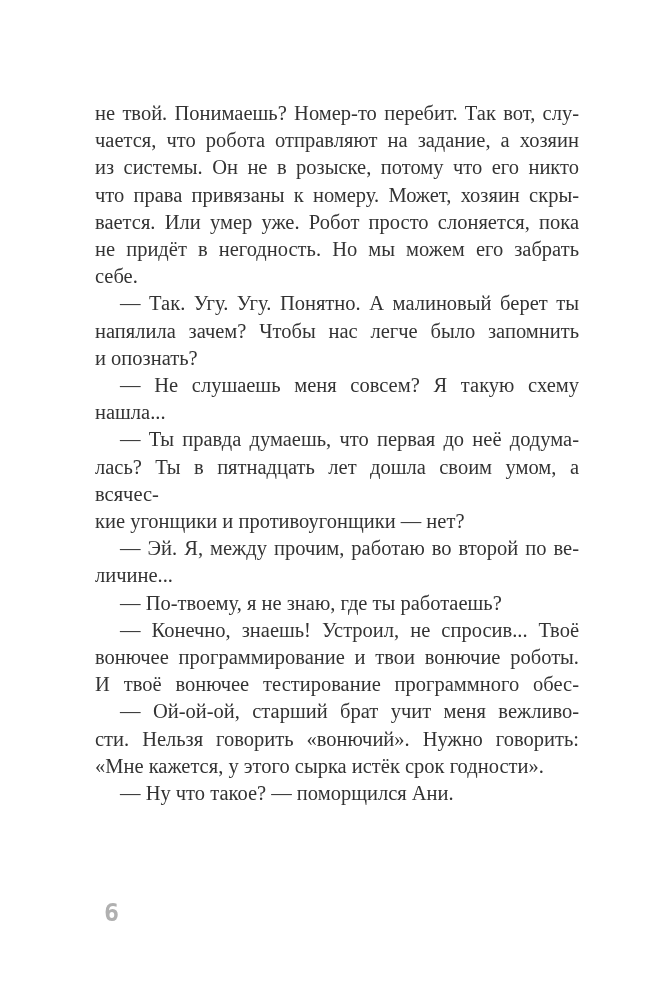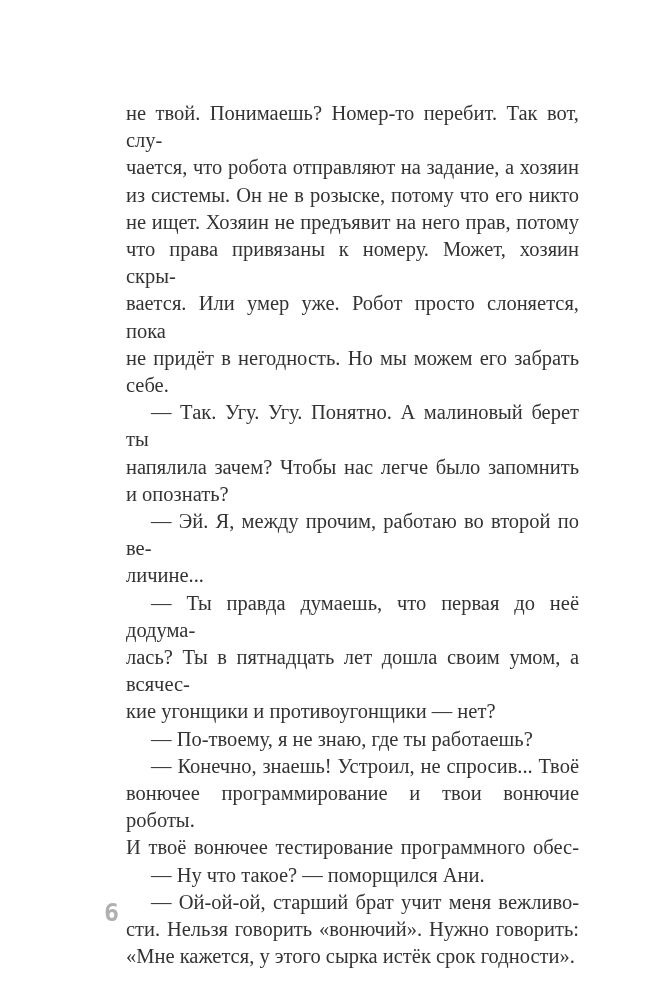--- a/index.html
+++ b/index.html
@@ -24,21 +24,20 @@
     line-height: 27.2px;
     color: #333333;
   }
   .paragraph {
     margin: 0;
     padding: 0;
   }
   .line {
     text-align: left;
     white-space: normal;
-    margin-left: 31px;
   }
   .line.just {
     text-align: justify;
     text-align-last: justify;
   }
   .line.indent {
     text-indent: 25px;
   }
   .page-number {
     position: absolute;
@@ -53,51 +52,54 @@
 </style>
 </head>
 <body>
 
 <div class="book-page" style="background: rgb(255, 255, 255);">
   <div class="text-block" style="color: rgb(51, 51, 51);">
       <div class="paragraph">
         <div class="line just">не твой. Понимаешь? Номер-то перебит. Так вот, слу-</div>
         <div class="line just">чается, что робота отправляют на задание, а хозяин</div>
         <div class="line just">из системы. Он не в розыске, потому что его никто</div>
-        <div class="line just">не ищет. Хозяин не предъявит на него прав, потому</div>
         <div class="line just">что права привязаны к номеру. Может, хозяин скры-</div>
         <div class="line just">вается. Или умер уже. Робот просто слоняется, пока</div>
         <div class="line just">не придёт в негодность. Но мы можем его забрать</div>
         <div class="line">себе.</div>
       </div>
       <div class="paragraph">
         <div class="line just indent">— Так. Угу. Угу. Понятно. А малиновый берет ты</div>
         <div class="line just">напялила зачем? Чтобы нас легче было запомнить</div>
         <div class="line">и опознать?</div>
       </div>
       <div class="paragraph">
-        <div class="line just indent">— Эй. Я, между прочим, работаю во второй по ве-</div>
-        <div class="line">личине...</div>
+        <div class="line just indent">— Не слушаешь меня совсем? Я такую схему</div>
+        <div class="line">нашла...</div>
       </div>
       <div class="paragraph">
         <div class="line just indent">— Ты правда думаешь, что первая до неё додума-</div>
         <div class="line just">лась? Ты в пятнадцать лет дошла своим умом, а всячес-</div>
         <div class="line">кие угонщики и противоугонщики — нет?</div>
+      </div>
+      <div class="paragraph">
+        <div class="line just indent">— Эй. Я, между прочим, работаю во второй по ве-</div>
+        <div class="line">личине...</div>
       </div>
       <div class="paragraph">
         <div class="line indent">— По-твоему, я не знаю, где ты работаешь?</div>
       </div>
       <div class="paragraph">
         <div class="line just indent">— Конечно, знаешь! Устроил, не спросив... Твоё</div>
         <div class="line just">вонючее программирование и твои вонючие роботы.</div>
         <div class="line just">И твоё вонючее тестирование программного обес-</div>
       </div>
       <div class="paragraph">
-        <div class="line indent">— Ну что такое? — поморщился Ани.</div>
-      </div>
-      <div class="paragraph">
         <div class="line just indent">— Ой-ой-ой, старший брат учит меня вежливо-</div>
         <div class="line just">сти. Нельзя говорить «вонючий». Нужно говорить:</div>
         <div class="line">«Мне кажется, у этого сырка истёк срок годности».</div>
+      </div>
+      <div class="paragraph">
+        <div class="line indent">— Ну что такое? — поморщился Ани.</div>
       </div>
     </div>
   <div class="page-number" style="color: rgb(176, 176, 176);">6</div>
 </div>
 
 </body></html>

